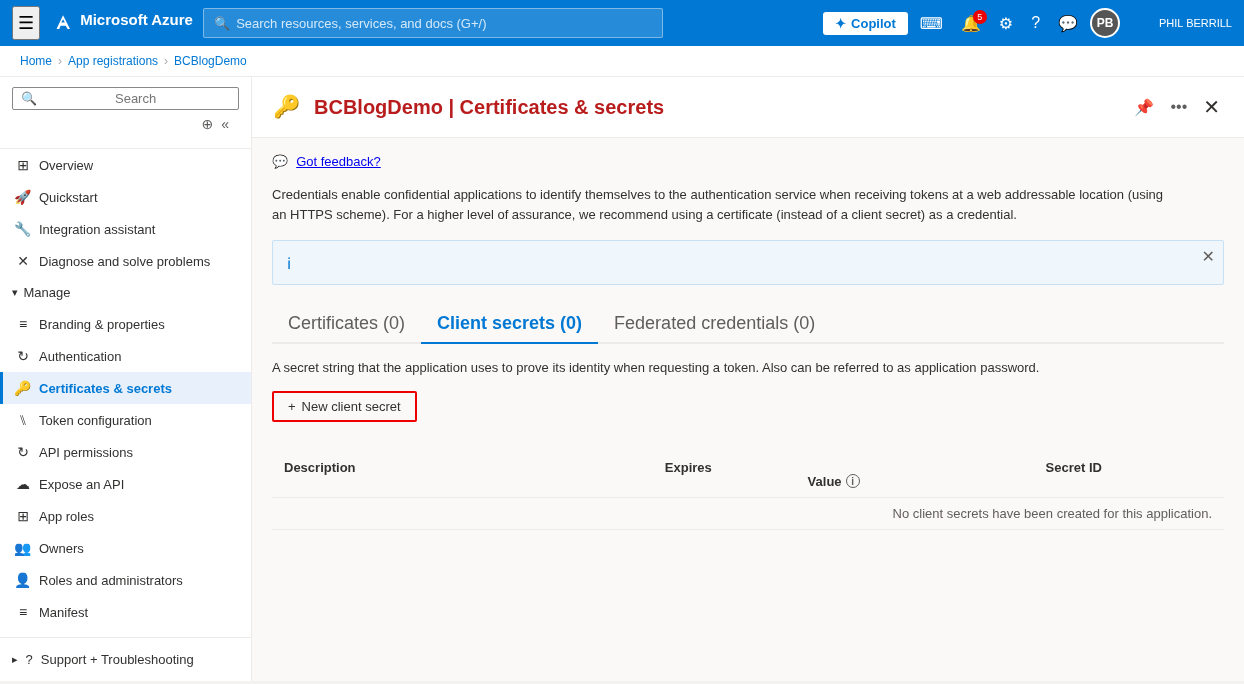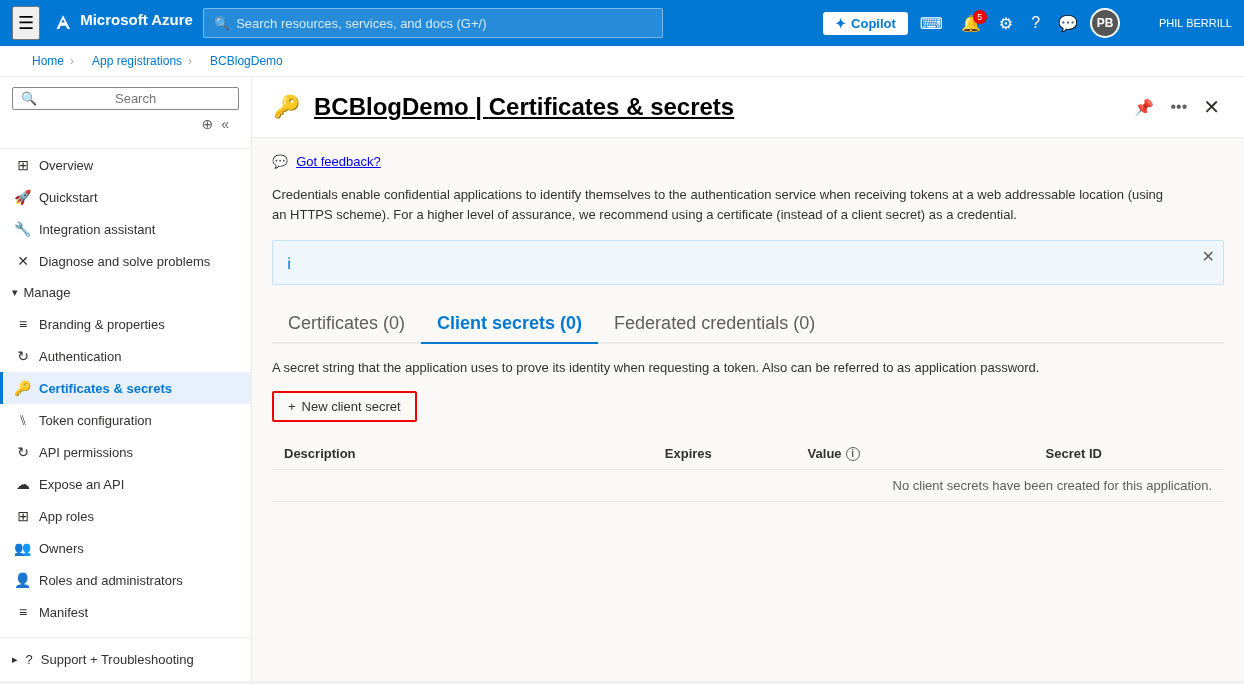--- a/index.html
+++ b/index.html
@@ -58,21 +58,21 @@
       font-size: 12px; color: #fff; font-weight: 600; cursor: pointer;
     }
     .user-name { font-size: 11px; color: #fff; white-space: nowrap; margin-left: 33px; }
 
     
     .breadcrumb {
       background: #fff; border-bottom: 1px solid #edebe9;
       padding: 8px 20px; display: flex; align-items: center; gap: 6px;
       font-size: 12px; color: #605e5c;
     }
-    .breadcrumb a { color: #0078d4; text-decoration: none; margin-left: 12px; }
+    .breadcrumb a { color: #0078d4; text-decoration: none; }
     .breadcrumb-sep { color: #aaa; }
 
     
     .layout { display: flex; height: calc(684px - 46px - 34px); }
 
     
     .sidebar {
       width: 252px; min-width: 252px;
       background: #fff;
       border-right: 1px solid #edebe9;
@@ -138,21 +138,21 @@
       background: #fff; padding: 14px 20px;
       border-bottom: 1px solid #edebe9;
       display: flex; align-items: center; gap: 12px;
     }
     .page-icon {
       width: 30px; height: 30px;
       display: flex; align-items: center; justify-content: center;
       font-size: 22px;
     }
     .page-title-text {
-      font-size: 24px; font-weight: 600; color: #000000; text-decoration: underline;
+      font-size: 20px; font-weight: 600; color: #b91c1c;
     }
     .page-header-actions {
       margin-left: auto; display: flex; align-items: center; gap: 8px;
     }
     .icon-btn {
       background: transparent; border: none;
       cursor: pointer; color: #605e5c; font-size: 16px; padding: 4px;
     }
     .close-btn {
       background: transparent; border: none;
@@ -216,21 +216,21 @@
       padding: 8px 12px; font-size: 13px; color: #605e5c;
       border-bottom: 1px solid #edebe9;
       text-align: right;
     }
     .th-description { width: 40%; }
     .th-expires { width: 15%; }
     .th-value { width: 25%; }
     .th-secretid { width: 20%; }
     .no-secrets { color: #605e5c; font-size: 13px; padding: 12px; }
 
-    .value-info { display: inline-flex; align-items: center; gap: 4px; }
+    .value-info { display: inline-flex; align-items: flex-start; gap: 4px; margin-top: 28px; }
     .info-circle {
       display: inline-flex; align-items: center; justify-content: center;
       width: 14px; height: 14px; border: 1px solid #605e5c;
       border-radius: 50%; font-size: 10px; color: #605e5c; cursor: pointer;
     }
   </style>
 </head>
 <body>
 
 <nav class="top-nav">

